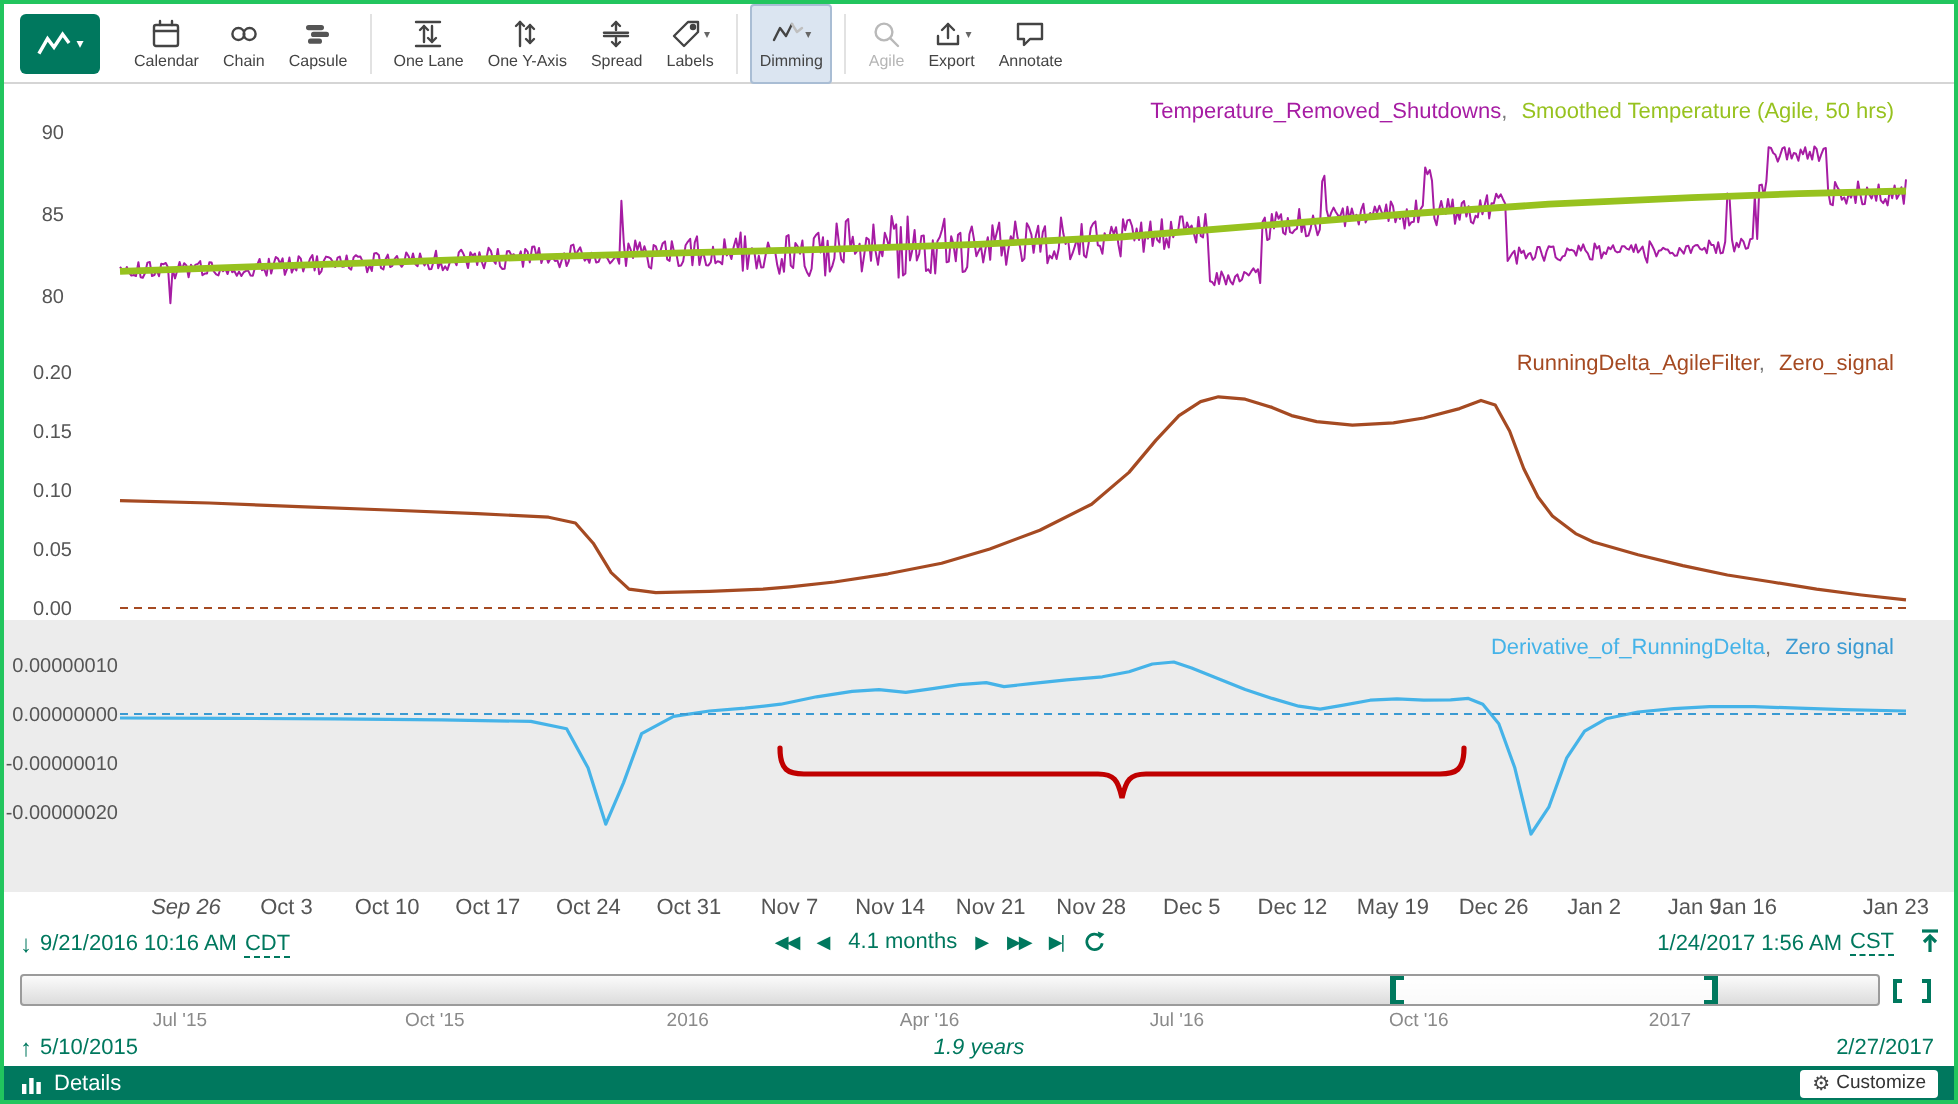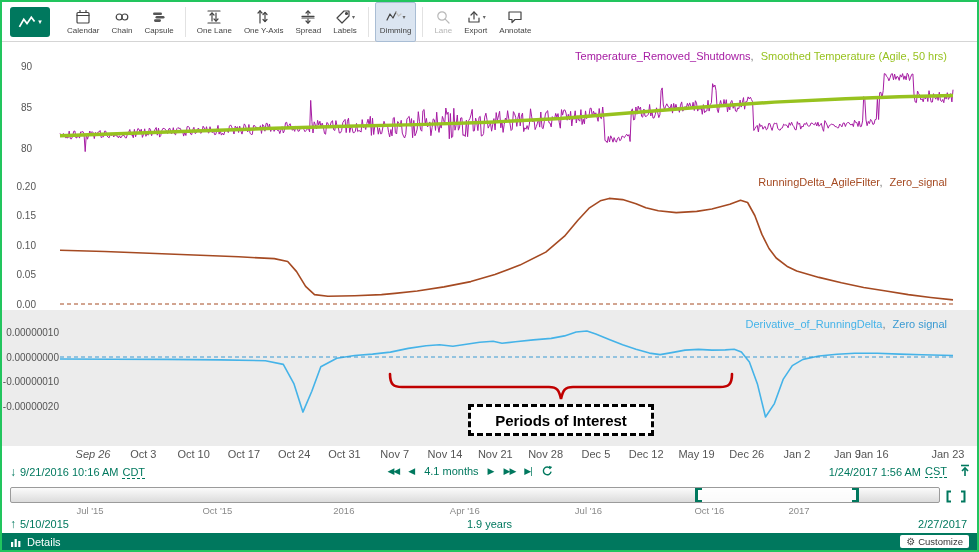--- a/index.html
+++ b/index.html
@@ -58,21 +58,21 @@
   .bracket{position:absolute;top:0;height:14px;width:7px;box-sizing:border-box;cursor:ew-resize;}
   .bracket.l{border-left:3px solid #00785e;border-top:2px solid #00785e;border-bottom:2px solid #00785e;}
   .bracket.r{border-right:3px solid #00785e;border-top:2px solid #00785e;border-bottom:2px solid #00785e;}
   .expand-icon{position:absolute;left:944px;top:487px;cursor:pointer;}
   .scrub-labels{position:absolute;left:8px;top:503px;width:930px;height:11px;}
   .scrub-lab{position:absolute;width:50px;text-align:center;font-size:9.5px;color:#8a8a8a;}
 
   
   .invrow{position:absolute;left:0;top:515px;width:100%;height:15px;color:#00785e;font-size:11px;}
   .inv-left{position:absolute;left:8px;top:0;display:flex;gap:4px;align-items:center;}
-  .inv-center{position:absolute;left:50%;transform:translateX(-50%);top:1px;}
+  .inv-center{position:absolute;left:50%;transform:translateX(-50%);top:1px;font-style:italic;}
   .inv-right{position:absolute;right:10px;top:1px;}
 
   
   .footer{position:absolute;left:0;top:531px;width:100%;height:17px;background:#00785e;display:flex;
           align-items:center;justify-content:space-between;padding:0 8px;box-sizing:border-box;}
   .details{display:flex;gap:5px;color:#fff;font-size:11px;cursor:pointer;}
   .customize{background:#fff;border-radius:2px;font-size:9.5px;color:#333;padding:1px 6px;display:flex;
              gap:3px;align-items:center;cursor:pointer;}
   .customize .gear{font-size:10px;color:#444;}
 </style>
@@ -192,21 +192,21 @@
 
     <div class="tb-sep"></div>
 
     <div class="tb-item disabled">
       <span class="iconrow">
           <svg class="tbicon dis" width="16" height="16" viewBox="0 0 16 16">
         <circle cx="7" cy="7" r="4.2"></circle>
             <line x1="10.2" y1="10.2" x2="14" y2="14"></line>
           </svg>
         </span>
-      <span class="lbl">Lane</span>
+      <span class="lbl">Agile</span>
     </div>
 
     <div class="tb-item">
       <span class="iconrow">
           <svg class="tbicon" width="16" height="16" viewBox="0 0 16 16">
         <polyline points="5,6 8,3 11,6"></polyline>
             <line x1="8" y1="3" x2="8" y2="10"></line>
         <path d="M3,9 L3,13 L13,13 L13,9"></path>
           </svg>
         <span class="caret">▾</span>
@@ -253,23 +253,20 @@
   </div>
   <div class="legend" id="legend2">
     <span style="color: rgb(165, 74, 34);">RunningDelta_AgileFilter</span><span class="sep">,</span>
     <span style="color: rgb(165, 74, 34);">Zero_signal</span>
   </div>
   <div class="legend" id="legend3">
     <span style="color: rgb(69, 179, 232);">Derivative_of_RunningDelta</span><span class="sep">,</span>
     <span style="color: rgb(58, 154, 210);">Zero signal</span>
   </div>
 
-  <div class="poi-box">
-    <span>Periods of Interest</span>
-  </div>
 
   <div class="xaxis" id="xaxis">
       <span class="xlab" style="left: 61px; font-style: italic;">Sep 26</span>
       <span class="xlab" style="left: 111.29px;">Oct 3</span>
       <span class="xlab" style="left: 161.58px;">Oct 10</span>
       <span class="xlab" style="left: 211.87px;">Oct 17</span>
       <span class="xlab" style="left: 262.16px;">Oct 24</span>
       <span class="xlab" style="left: 312.45px;">Oct 31</span>
       <span class="xlab" style="left: 362.74px;">Nov 7</span>
       <span class="xlab" style="left: 413.03px;">Nov 14</span>
@@ -329,21 +326,21 @@
       <path d="M15,1.5 H18.5 V11.5 H15" fill="none" stroke="#00785e" stroke-width="2"></path>
     </svg>
   </span>
   <div class="scrub-labels" id="scrub-labels">
       <span class="scrub-lab" style="left: 54.98px;">Jul '15</span>
       <span class="scrub-lab" style="left: 182.39px;">Oct '15</span>
       <span class="scrub-lab" style="left: 308.87px;">2016</span>
       <span class="scrub-lab" style="left: 429.77px;">Apr '16</span>
       <span class="scrub-lab" style="left: 553.46px;">Jul '16</span>
       <span class="scrub-lab" style="left: 674.36px;">Oct '16</span>
-      <span class="scrub-lab" style="left: 764px;">2017</span>
+      <span class="scrub-lab" style="left: 800px;">2017</span>
     </div>
 
   <div class="invrow">
     <div class="inv-left">
       <span class="v-arrow">↑</span>
       <span>5/10/2015</span>
     </div>
     <div class="inv-center">1.9 years</div>
     <div class="inv-right">2/27/2017</div>
   </div>

